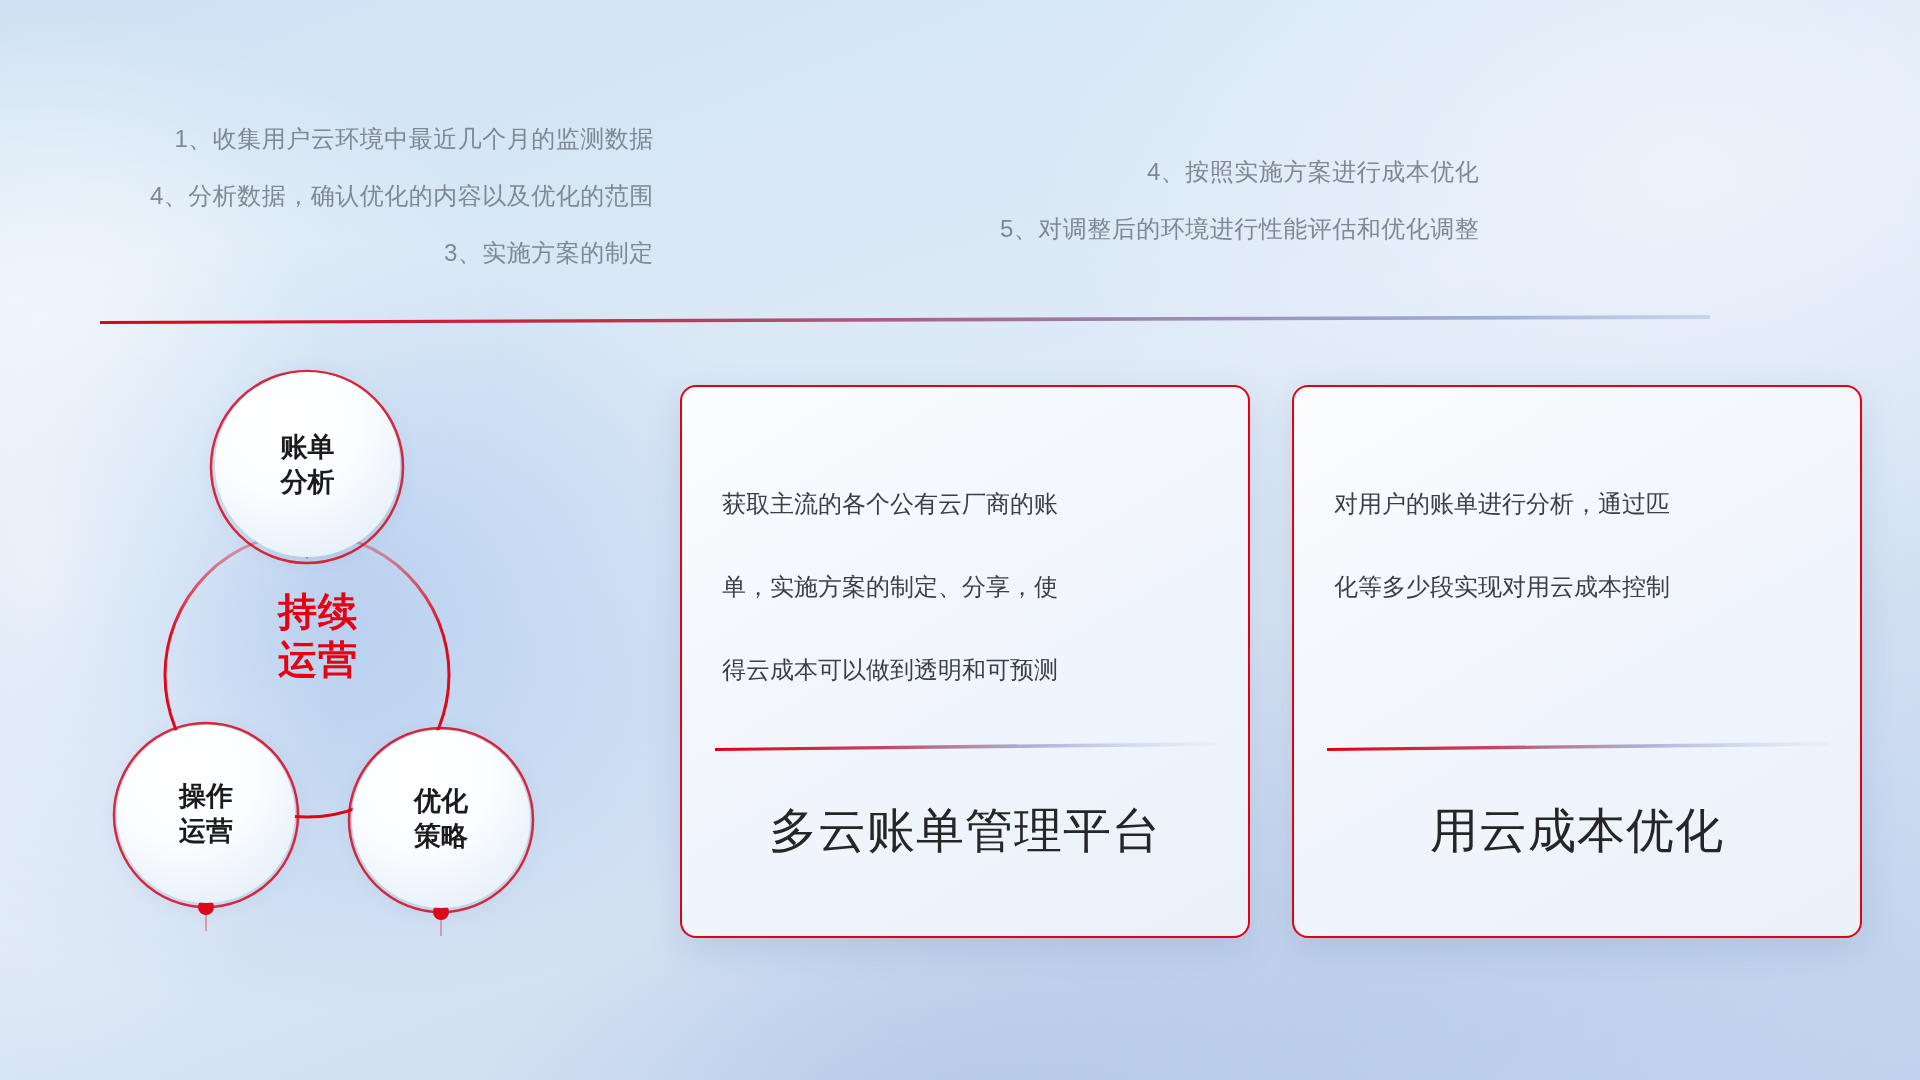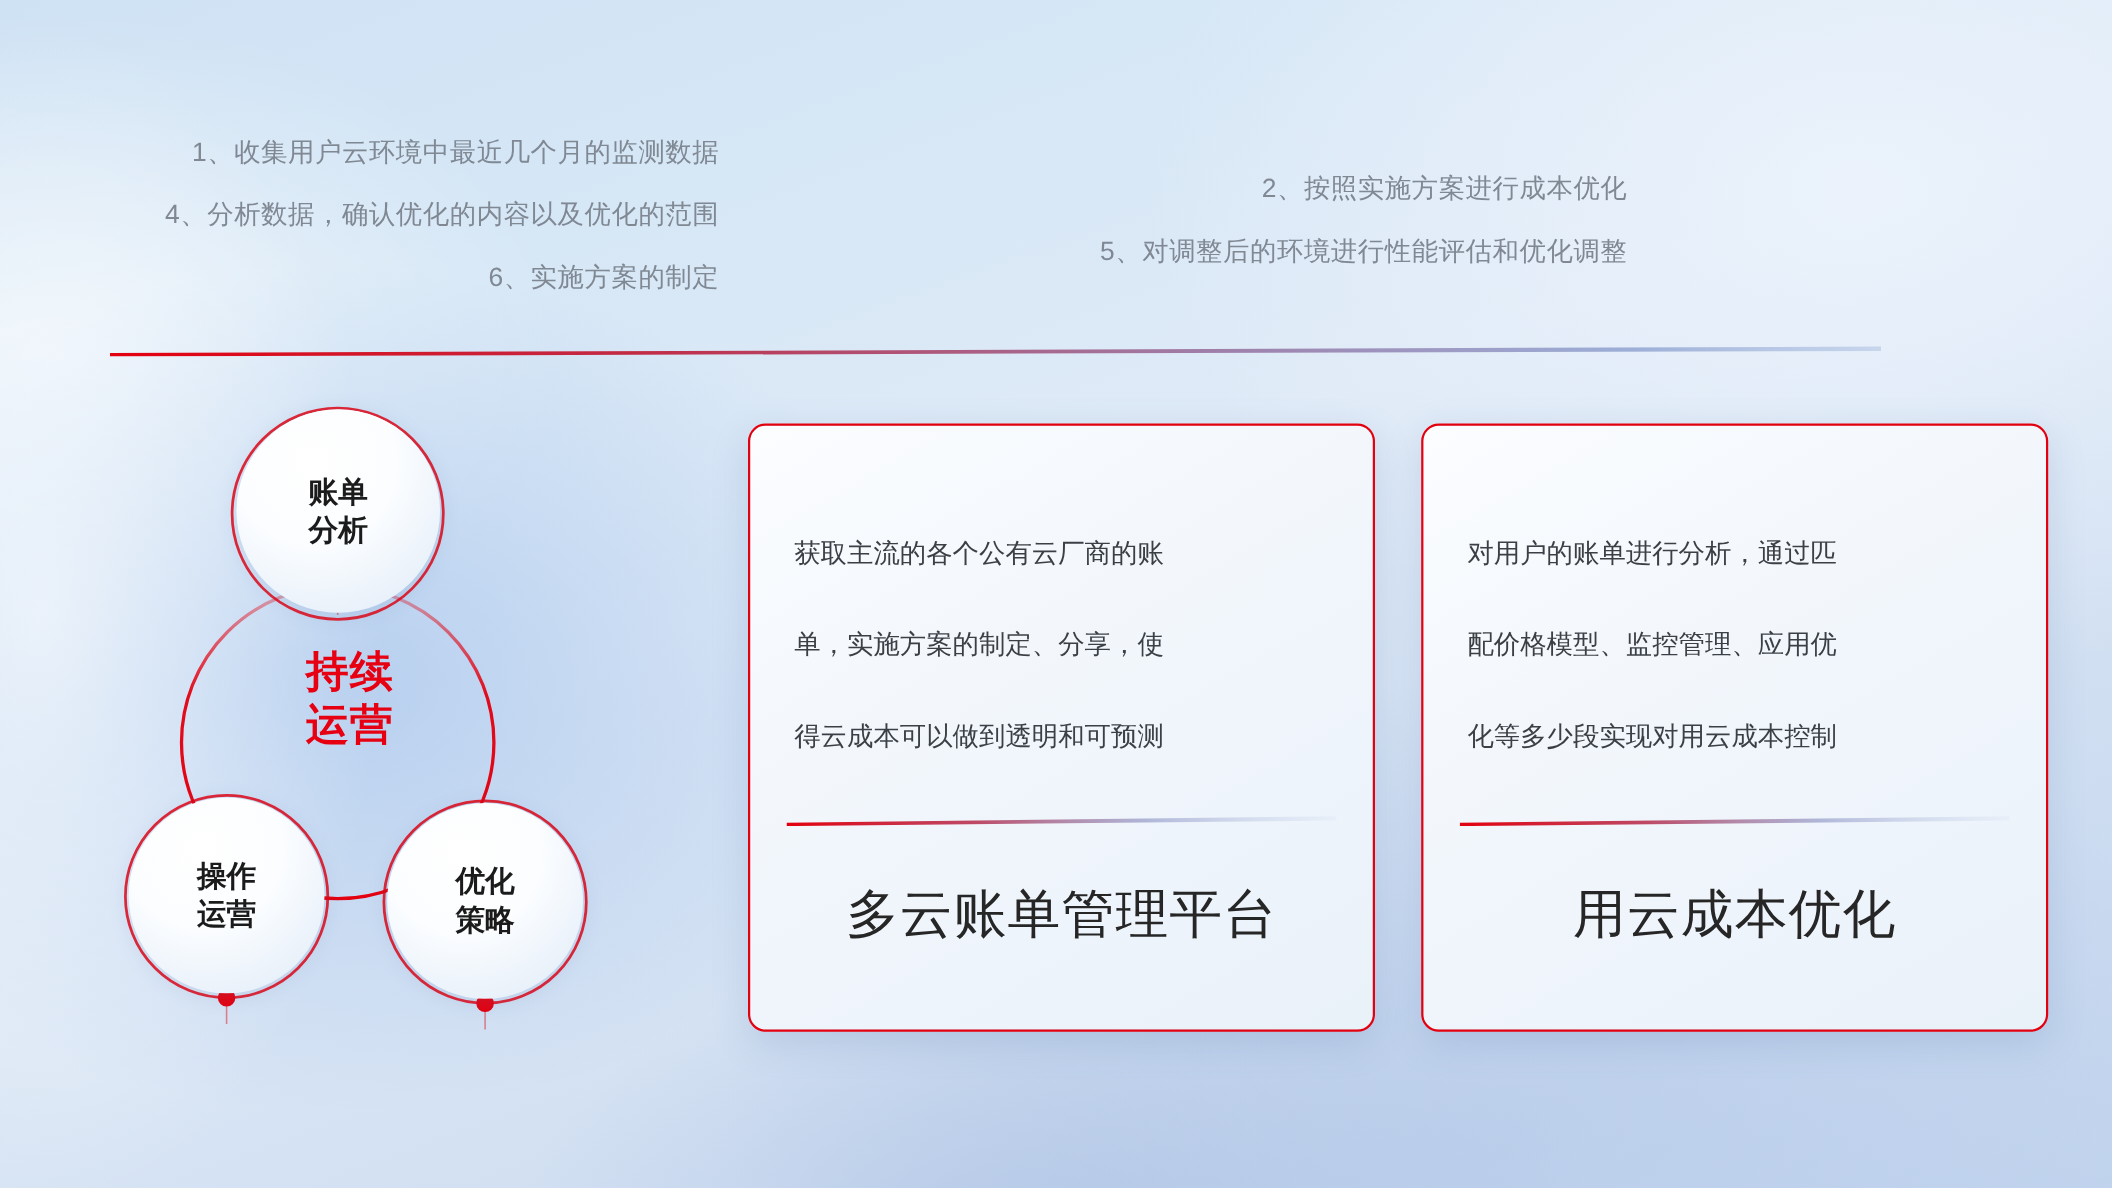--- a/index.html
+++ b/index.html
@@ -150,25 +150,25 @@
   }
 </style>
 </head>
 <body>
 
 <div id="slide">
 
   <div class="steps" id="steps-left">
     <div class="step">1、收集用户云环境中最近几个月的监测数据</div>
     <div class="step">4、分析数据，确认优化的内容以及优化的范围</div>
-    <div class="step">6、实施方案的制定</div>
+    <div class="step">3、实施方案的制定</div>
   </div>
 
   <div class="steps" id="steps-right">
-    <div class="step">2、按照实施方案进行成本优化</div>
+    <div class="step">4、按照实施方案进行成本优化</div>
     <div class="step">5、对调整后的环境进行性能评估和优化调整</div>
   </div>
 
   <div class="wedge">
     <svg viewBox="0 0 1610 14" preserveAspectRatio="none" aria-hidden="true">
       <defs>
         <linearGradient id="wedgeGrad" x1="0" y1="0" x2="1" y2="0">
           <stop offset="0%" stop-color="#e3000f" stop-opacity="1"></stop>
           <stop offset="30%" stop-color="#c01b36" stop-opacity="0.92"></stop>
           <stop offset="62%" stop-color="#8a5a8e" stop-opacity="0.75"></stop>
@@ -244,21 +244,20 @@
         </defs>
         <path d="M0 9 L500 3 L500 7 L0 12 Z" fill="url(#cardGrad1)"></path>
       </svg>
     </div>
     <div class="card-title">多云账单管理平台</div>
   </div>
 
   <div class="card" id="card-2">
     <div class="card-body">
       <div class="line">对用户的账单进行分析，通过匹</div>
-      <div class="line">配价格模型、监控管理、应用优</div>
       <div class="line">化等多少段实现对用云成本控制</div>
     </div>
     <div class="card-divider">
       <svg viewBox="0 0 500 12" preserveAspectRatio="none" aria-hidden="true">
         <defs>
           <linearGradient id="cardGrad2" x1="0" y1="0" x2="1" y2="0">
             <stop offset="0%" stop-color="#e3000f" stop-opacity="1"></stop>
             <stop offset="34%" stop-color="#b52a4a" stop-opacity="0.85"></stop>
             <stop offset="66%" stop-color="#7d86bd" stop-opacity="0.55"></stop>
             <stop offset="100%" stop-color="#b9cbe6" stop-opacity="0.12"></stop>

